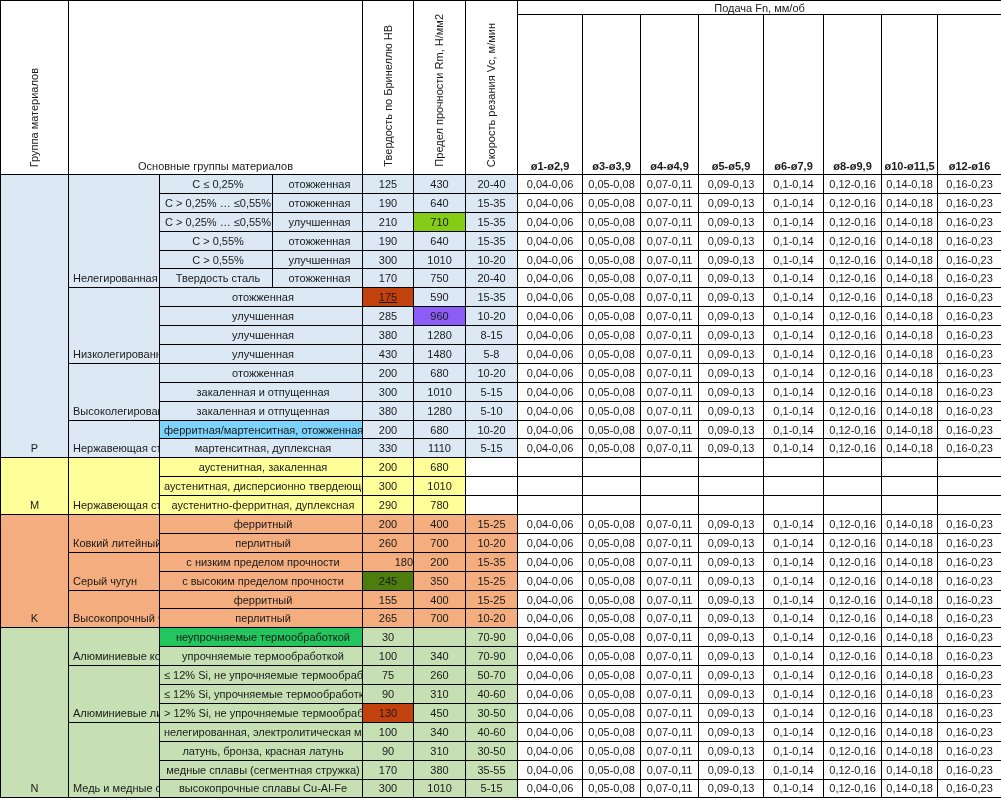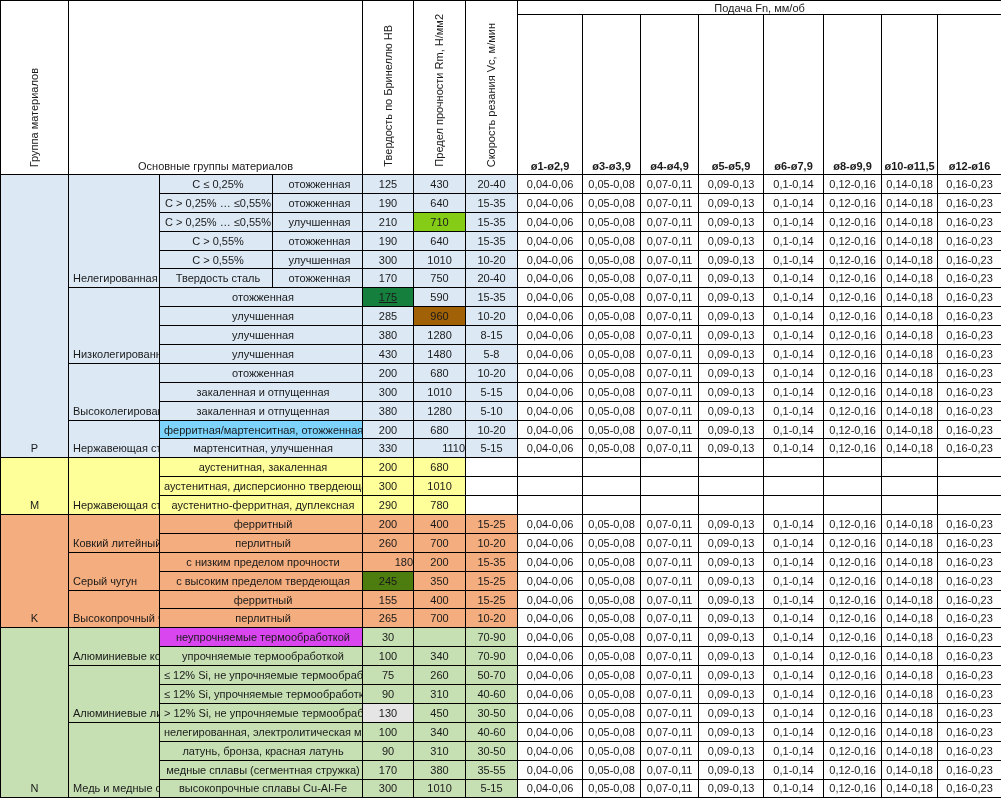--- a/index.html
+++ b/index.html
@@ -154,36 +154,36 @@
           <td class="num">0,07-0,11</td>
           <td class="num">0,09-0,13</td>
           <td class="num">0,1-0,14</td>
           <td class="num">0,12-0,16</td>
           <td class="num">0,14-0,18</td>
           <td class="num">0,16-0,23</td>
         </tr>
         <tr>
           <td class="family" rowspan="4" style="background-color: rgb(220, 233, 245);">Низколегированная сталь</td>
           <td class="txt" colspan="2" style="background-color: rgb(220, 233, 245);">отожженная</td>
-          <td class="num" style="background-color: #15803d; text-decoration: underline;">175</td>
+          <td class="num" style="background-color: #c2410c; text-decoration: underline;">175</td>
           <td class="num" style="background-color: rgb(220, 233, 245);">590</td>
           <td class="num" style="background-color: rgb(220, 233, 245);">15-35</td>
           <td class="num">0,04-0,06</td>
           <td class="num">0,05-0,08</td>
           <td class="num">0,07-0,11</td>
           <td class="num">0,09-0,13</td>
           <td class="num">0,1-0,14</td>
           <td class="num">0,12-0,16</td>
           <td class="num">0,14-0,18</td>
           <td class="num">0,16-0,23</td>
         </tr>
         <tr>
           <td class="txt" colspan="2" style="background-color: rgb(220, 233, 245);">улучшенная</td>
           <td class="num" style="background-color: rgb(220, 233, 245);">285</td>
-          <td class="num" style="background-color: #a16207;">960</td>
+          <td class="num" style="background-color: #8b5cf6;">960</td>
           <td class="num" style="background-color: rgb(220, 233, 245);">10-20</td>
           <td class="num">0,04-0,06</td>
           <td class="num">0,05-0,08</td>
           <td class="num">0,07-0,11</td>
           <td class="num">0,09-0,13</td>
           <td class="num">0,1-0,14</td>
           <td class="num">0,12-0,16</td>
           <td class="num">0,14-0,18</td>
           <td class="num">0,16-0,23</td>
         </tr>
@@ -267,23 +267,23 @@
           <td class="num">0,04-0,06</td>
           <td class="num">0,05-0,08</td>
           <td class="num">0,07-0,11</td>
           <td class="num">0,09-0,13</td>
           <td class="num">0,1-0,14</td>
           <td class="num">0,12-0,16</td>
           <td class="num">0,14-0,18</td>
           <td class="num">0,16-0,23</td>
         </tr>
         <tr>
-          <td class="txt" colspan="2" style="background-color: rgb(220, 233, 245);">мартенситная, улучшенная</td>
+          <td class="txt" colspan="2" style="background-color: rgb(220, 233, 245);">мартенситная, дуплексная</td>
           <td class="num" style="background-color: rgb(220, 233, 245);">330</td>
-          <td class="num" style="background-color: rgb(220, 233, 245); text-align: right;">1110</td>
+          <td class="num" style="background-color: rgb(220, 233, 245);">1110</td>
           <td class="num" style="background-color: rgb(220, 233, 245);">5-15</td>
           <td class="num">0,04-0,06</td>
           <td class="num">0,05-0,08</td>
           <td class="num">0,07-0,11</td>
           <td class="num">0,09-0,13</td>
           <td class="num">0,1-0,14</td>
           <td class="num">0,12-0,16</td>
           <td class="num">0,14-0,18</td>
           <td class="num">0,16-0,23</td>
         </tr>
@@ -370,21 +370,21 @@
           <td class="num">0,04-0,06</td>
           <td class="num">0,05-0,08</td>
           <td class="num">0,07-0,11</td>
           <td class="num">0,09-0,13</td>
           <td class="num">0,1-0,14</td>
           <td class="num">0,12-0,16</td>
           <td class="num">0,14-0,18</td>
           <td class="num">0,16-0,23</td>
         </tr>
         <tr>
-          <td class="txt" colspan="2" style="background-color: rgb(244, 173, 126);">с высоким пределом твердеющая</td>
+          <td class="txt" colspan="2" style="background-color: rgb(244, 173, 126);">с высоким пределом прочности</td>
           <td class="num" style="background-color: #4d7c0f;">245</td>
           <td class="num" style="background-color: rgb(244, 173, 126);">350</td>
           <td class="num" style="background-color: rgb(244, 173, 126);">15-25</td>
           <td class="num">0,04-0,06</td>
           <td class="num">0,05-0,08</td>
           <td class="num">0,07-0,11</td>
           <td class="num">0,09-0,13</td>
           <td class="num">0,1-0,14</td>
           <td class="num">0,12-0,16</td>
           <td class="num">0,14-0,18</td>
@@ -415,21 +415,21 @@
           <td class="num">0,07-0,11</td>
           <td class="num">0,09-0,13</td>
           <td class="num">0,1-0,14</td>
           <td class="num">0,12-0,16</td>
           <td class="num">0,14-0,18</td>
           <td class="num">0,16-0,23</td>
         </tr>
         <tr>
           <td class="letter" rowspan="9" style="background-color: rgb(198, 224, 180);">N</td>
           <td class="family" rowspan="2" style="background-color: rgb(198, 224, 180);">Алюминиевые кованые сплавы</td>
-          <td class="txt" colspan="2" style="background-color: #d946ef;">неупрочняемые термообработкой</td>
+          <td class="txt" colspan="2" style="background-color: #22c55e;">неупрочняемые термообработкой</td>
           <td class="num" style="background-color: rgb(198, 224, 180);">30</td>
           <td class="num" style="background-color: rgb(198, 224, 180);"></td>
           <td class="num" style="background-color: rgb(198, 224, 180);">70-90</td>
           <td class="num">0,04-0,06</td>
           <td class="num">0,05-0,08</td>
           <td class="num">0,07-0,11</td>
           <td class="num">0,09-0,13</td>
           <td class="num">0,1-0,14</td>
           <td class="num">0,12-0,16</td>
           <td class="num">0,14-0,18</td>
@@ -473,21 +473,21 @@
           <td class="num">0,05-0,08</td>
           <td class="num">0,07-0,11</td>
           <td class="num">0,09-0,13</td>
           <td class="num">0,1-0,14</td>
           <td class="num">0,12-0,16</td>
           <td class="num">0,14-0,18</td>
           <td class="num">0,16-0,23</td>
         </tr>
         <tr>
           <td class="txt" colspan="2" style="background-color: rgb(198, 224, 180);">&gt; 12% Si, не упрочняемые термообработкой</td>
-          <td class="num" style="background-color: #e5e5e5;">130</td>
+          <td class="num" style="background-color: #c2410c;">130</td>
           <td class="num" style="background-color: rgb(198, 224, 180);">450</td>
           <td class="num" style="background-color: rgb(198, 224, 180);">30-50</td>
           <td class="num">0,04-0,06</td>
           <td class="num">0,05-0,08</td>
           <td class="num">0,07-0,11</td>
           <td class="num">0,09-0,13</td>
           <td class="num">0,1-0,14</td>
           <td class="num">0,12-0,16</td>
           <td class="num">0,14-0,18</td>
           <td class="num">0,16-0,23</td>

